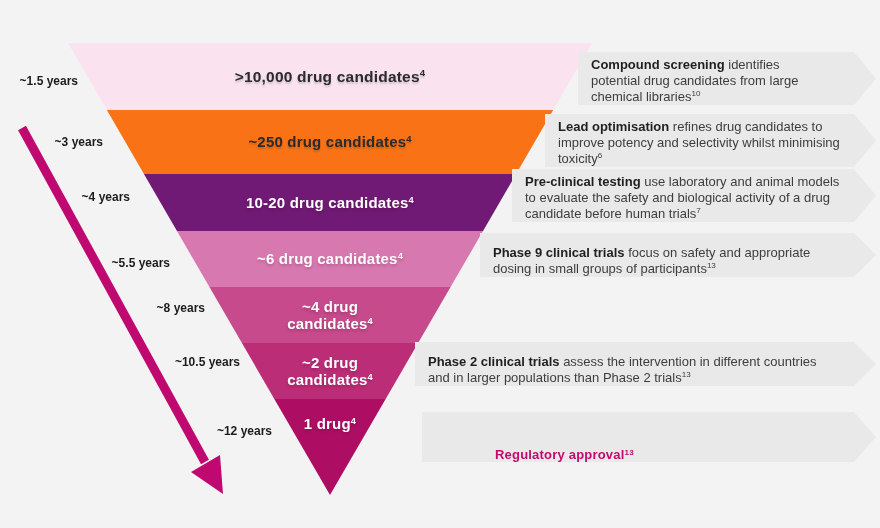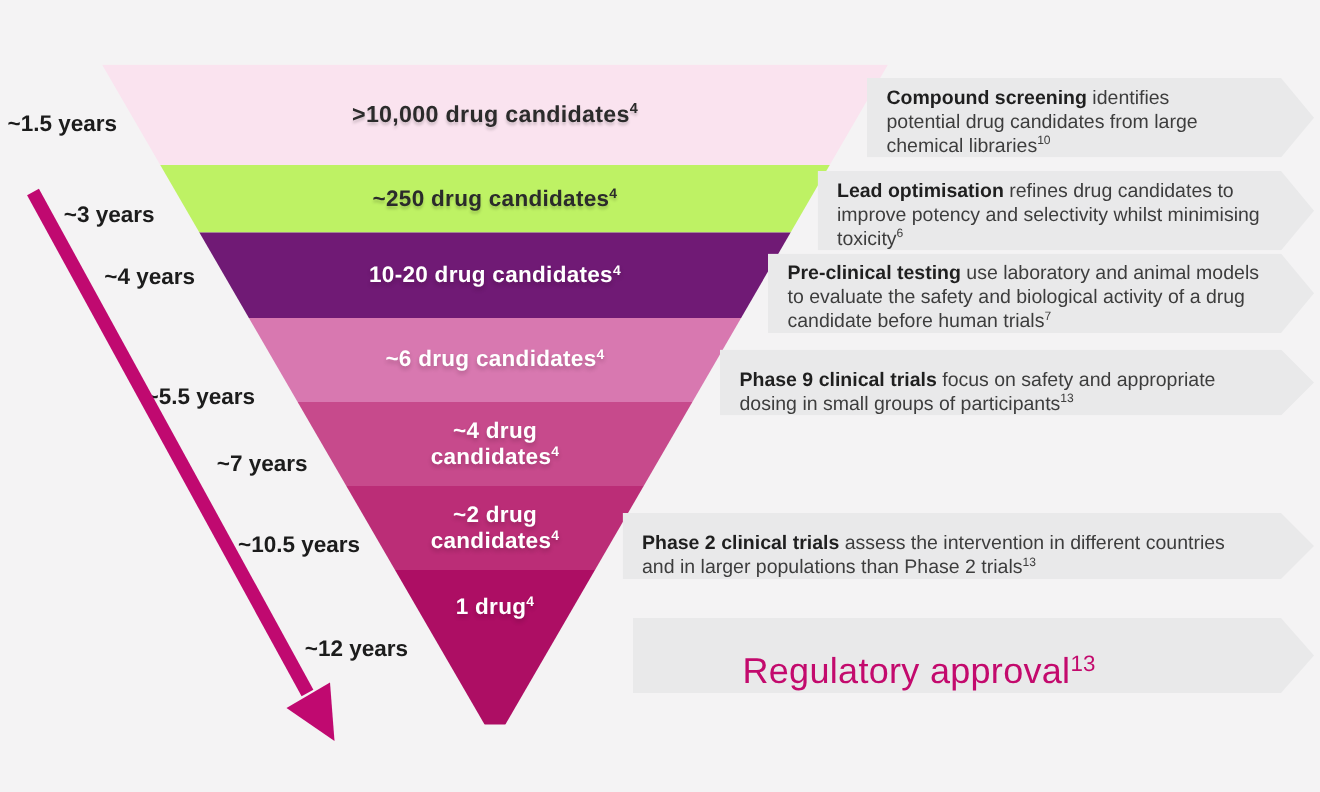--- a/index.html
+++ b/index.html
@@ -28,53 +28,53 @@
   .stage-label.dark { color: #2b2b2b; text-shadow: 0 2px 2px rgba(0,0,0,.18); }
   .stage-label.light { color: #ffffff; }
   .stripe-1 .stage-label { font-size: 15.5px; }
   .narrow { display: inline-block; max-width: 105px; }
   .stripe-7 { align-items: flex-start; padding-top: 16px; }
   sup { font-size: .62em; font-weight: inherit; vertical-align: baseline; position: relative; top: -.55em; }
 
   
   .year {
     position: absolute; white-space: nowrap;
-    font-size: 15px; font-weight: bold; color: #1c1c1c;
+    font-size: 12px; font-weight: bold; color: #1c1c1c;
   }
 
   
   .arrow-overlay { position: absolute; left: 0; top: 0; pointer-events: none; }
 
   
   .desc-row {
     position: absolute;
     background: #e9e9ea;
     clip-path: polygon(0 0, calc(100% - 22px) 0, 100% 50%, calc(100% - 22px) 100%, 0 100%);
     display: flex; align-items: flex-end;
     padding-left: 13px; padding-right: 34px;
   }
   .desc-text {
     font-size: 13px; line-height: 1.24; color: #3d3d3d;
   }
   .desc-text b { color: #1f1f1f; }
   .approval-text {
-    font-size: 24px; font-weight: normal; letter-spacing: .2px;
+    font-size: 13px; font-weight: bold; letter-spacing: .2px;
     padding-left: 60px; white-space: nowrap;
   }
 </style>
 </head>
 <body>
 
 <div id="stage-root">
 
   <div class="funnel">
     <div class="stripe stripe-1" style="height: 67px; background-color: rgb(250, 227, 239);">
       <span class="stage-label dark"><span>&gt;10,000 drug candidates</span><sup>4</sup></span>
     </div>
-    <div class="stripe stripe-2" style="height: 45px; background-color: #bef264;">
+    <div class="stripe stripe-2" style="height: 64px; background-color: #f97316;">
       <span class="stage-label dark"><span>~250 drug candidates</span><sup>4</sup></span>
     </div>
     <div class="stripe stripe-3" style="height: 57px; background-color: #701a75;">
       <span class="stage-label light"><span>10-20 drug candidates</span><sup>4</sup></span>
     </div>
     <div class="stripe stripe-4" style="height: 56px; background-color: rgb(216, 120, 176);">
       <span class="stage-label light"><span>~6 drug candidates</span><sup>4</sup></span>
     </div>
     <div class="stripe stripe-5" style="height: 56px; background-color: rgb(199, 74, 140);">
       <span class="stage-label light narrow"><span>~4 drug candidates</span><sup>4</sup></span>
@@ -82,23 +82,23 @@
     <div class="stripe stripe-6" style="height: 56px; background-color: rgb(187, 45, 119);">
       <span class="stage-label light narrow"><span>~2 drug candidates</span><sup>4</sup></span>
     </div>
     <div class="stripe stripe-7" style="height: 103px; background-color: rgb(173, 14, 100);">
       <span class="stage-label light"><span>1 drug</span><sup>4</sup></span>
     </div>
   </div>
 
   <div class="year" style="right:802px; top:74px">~1.5 years</div>
   <div class="year" style="right:777px; top:135px">~3 years</div>
-  <div class="year" style="right:750px; top:176px">~4 years</div>
+  <div class="year" style="right:750px; top:190px">~4 years</div>
   <div class="year" style="right:710px; top:256px">~5.5 years</div>
-  <div class="year" style="right:675px; top:301px">~7 years</div>
+  <div class="year" style="right:675px; top:301px">~8 years</div>
   <div class="year" style="right:640px; top:355px">~10.5 years</div>
   <div class="year" style="right:608px; top:424px">~12 years</div>
 
   <svg class="arrow-overlay" width="880" height="528" viewBox="0 0 880 528">
     <line x1="22" y1="128" x2="205" y2="462" stroke-width="9" style="stroke: rgb(192, 9, 112);"></line>
     <polygon points="223,494 191,472 220,455" style="fill: rgb(192, 9, 112);"></polygon>
   </svg>
 
   <div class="desc-row" style="left:578px; top:52px;  width:298px; height:53px">
     <p class="desc-text" style="max-width:218px"><b>Compound screening</b><span> identifies potential drug candidates from large chemical libraries</span><sup>10</sup></p>

